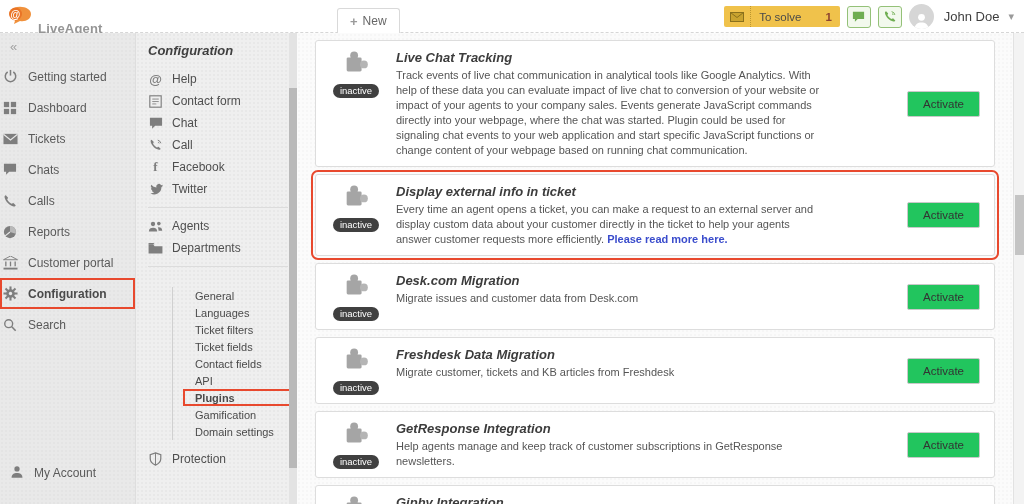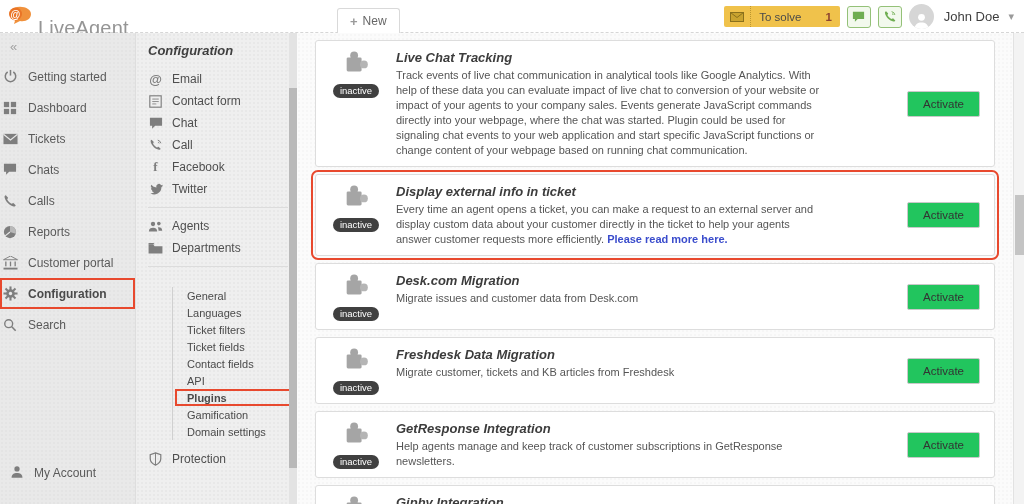--- a/index.html
+++ b/index.html
@@ -3,21 +3,21 @@
 <meta charset="utf-8">
 <style>
   * { margin:0; padding:0; box-sizing:border-box; }
   html,body { width:1024px; height:504px; overflow:hidden;
     font-family:"Liberation Sans","DejaVu Sans",sans-serif; background:#fff; }
 
   
   .topbar { position:relative; height:33px; background:#fff;
     border-bottom:1px dashed #d6d6d6; display:flex; align-items:center; }
   .brand { display:flex; align-items:center; gap:6px; padding-left:8px; }
-  .brand-name { font-size:20px; font-weight:normal; color:#959595; letter-spacing:.2px;margin-top:24px; }
+  .brand-name { font-size:13px; font-weight:bold; color:#959595; letter-spacing:.2px;margin-top:24px; }
   .new-btn { position:absolute; left:337px; top:8px; height:26px; padding:0 12px;
     background:#fff; border:1px solid #d9d9d9; border-bottom-color:#fff;
     border-radius:3px 3px 0 0; font-size:12px; color:#666;
     display:flex; align-items:center; gap:5px; cursor:pointer; }
   .new-plus { color:#9a9a9a; font-size:13px; font-weight:bold; }
   .top-right { position:absolute; right:10px; top:0; height:33px;
     display:flex; align-items:center; gap:7px; }
   .tosolve { display:flex; align-items:stretch; height:21px; background:#f0c24b;
     border-radius:2px; overflow:hidden; cursor:pointer; font-size:11.5px; }
   .tosolve-ic { display:flex; align-items:center; padding:0 6px;
@@ -57,21 +57,21 @@
     margin:2px 0 10px 0; }
   .search-box { width:138px; height:22px; background:#fff; border:1px solid #c9c9c9;
     display:flex; align-items:center; padding:0 5px; margin-bottom:11px; }
   .search-box input { flex:1; border:none; outline:none; font-size:11px; font-style:italic;
     color:#555; width:100px; background:transparent;
     font-family:"Liberation Sans","DejaVu Sans",sans-serif; }
   .cfg-item { height:22px; display:flex; align-items:center; gap:9px; font-size:12px;
     color:#4f4f4f; cursor:pointer; }
   .cfg-item .ic { width:15px; display:flex; justify-content:center; flex:none; color:#7b7b7b; }
   .cfg-div { border-top:1px solid #dcdcdc; margin:7px 0; width:140px; }
-  .cfg-sub { margin-left:24px; border-left:1px solid #d0d0d0; padding-left:8px; margin-top:20px; }
+  .cfg-sub { margin-left:24px; border-left:1px solid #d0d0d0; padding-left:16px; margin-top:20px; }
   .cfg-sub-item { height:17px; display:flex; align-items:center; font-size:11px;
     color:#4a4a4a; cursor:pointer; padding:0 4px; border:2px solid transparent; }
   .cfg-sub-item.active { border-color:#e8492e; font-weight:bold; width:134px; margin-left:-6px; padding-left:10px; }
   .cfg-scroll { position:absolute; right:0; top:0; bottom:0; width:8px; background:#e3e3e3; cursor:pointer; }
   .cfg-thumb { position:absolute; top:55px; left:0; width:8px; height:380px; background:#b9b9b9; cursor:pointer; }
 
   
   .main { flex:1; background:#fbfbfb; position:relative; padding:7px 0 0 18px;
     background-image:radial-gradient(rgba(0,0,0,.02) 1px, transparent 1px);
     background-size:4px 4px; overflow:hidden; }
@@ -261,21 +261,21 @@
     </div>
   </div>
 
   <div class="config">
     <div class="config-title">Configuration</div>
     <div id="cfg-channels">
         <div class="cfg-item">
           <span class="ic">
             <span style="font-size:13px;color:#7e7e7e;font-weight:bold;">@</span>
           </span>
-          <span>Email</span>
+          <span>Help</span>
         </div>
         <div class="cfg-item">
           <span class="ic">
             <svg width="13" height="13" viewBox="0 0 16 16">
               <rect x="1" y="1" width="14" height="14" fill="none" stroke="#7e7e7e" stroke-width="1.4"></rect>
               <line x1="4" y1="5" x2="12" y2="5" stroke="#7e7e7e"></line>
               <line x1="4" y1="8" x2="12" y2="8" stroke="#7e7e7e"></line>
               <line x1="4" y1="11" x2="9" y2="11" stroke="#7e7e7e"></line>
             </svg>
           </span>

